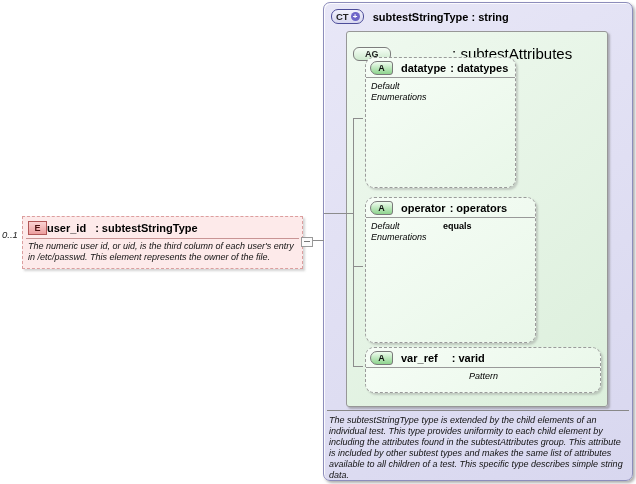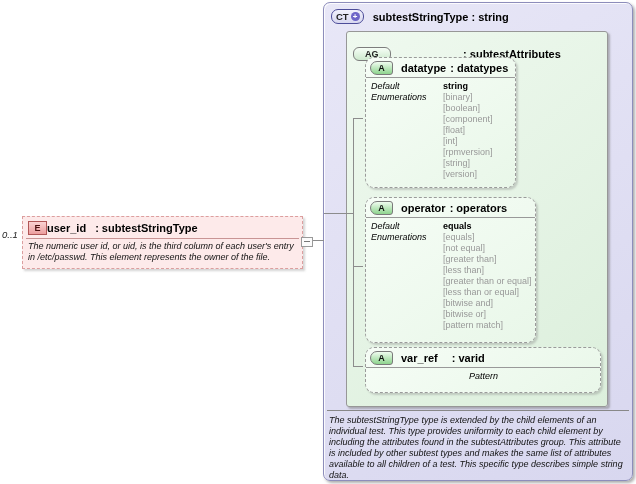--- a/index.html
+++ b/index.html
@@ -49,21 +49,21 @@
   
   .ag-box{position:absolute;left:22px;top:28px;width:260px;height:374px;
           background:linear-gradient(140deg,#eff9ef 0%,#dcefdc 100%);
           border:1px solid #979797;border-radius:3px;
           box-shadow:2px 2px 2px rgba(120,120,120,.5);}
   .ag-header{position:absolute;left:6px;top:5px;display:flex;align-items:center;}
   .badge-ag{display:inline-flex;align-items:center;justify-content:center;height:12px;padding:0 11px;
             border:1px solid #7d7d7d;border-radius:6px;
             background:linear-gradient(#f6fef6,#cde9cd);font-size:9px;font-weight:bold;color:#222;}
   .ag-name{font-weight:bold;font-size:11px;margin-left:8px;margin-top:21px;}
-  .ag-type{font-weight:bold;font-size:11px;margin-left:34px;}
+  .ag-type{font-weight:normal;font-size:15px;margin-left:23px;}
 
   
   .attr-box{position:absolute;background:linear-gradient(145deg,#f6fdf6,#e9f7e9);
             border:1px dashed #9a9a9a;border-radius:9px;
             box-shadow:2px 2px 2px rgba(130,130,130,.35);overflow:hidden;}
   .attr-datatype{left:18px;top:25px;width:149px;height:129px;}
   .attr-operator{left:18px;top:165px;width:169px;height:144px;}
   .attr-varref{left:18px;top:315px;width:234px;height:44px;}
   .attr-header{display:flex;align-items:center;padding:3px 4px 2px 4px;height:14px;}
   .badge-a{display:inline-flex;align-items:center;justify-content:center;width:21px;height:12px;
@@ -133,60 +133,36 @@
         <div class="attr-header">
           <span class="badge-a">A</span>
           <span class="attr-name">datatype</span>
           <span class="attr-type">: datatypes</span>
         </div>
         <div class="attr-body">
           <div class="facet-labels">
             <div>Default</div>
             <div>Enumerations</div>
           </div>
-          <div class="facet-values">
-            <div class="default-value">string</div>
-            <div class="enum-list">
-                <div class="enum-item">[binary]</div>
-                <div class="enum-item">[boolean]</div>
-                <div class="enum-item">[component]</div>
-                <div class="enum-item">[float]</div>
-                <div class="enum-item">[int]</div>
-                <div class="enum-item">[rpmversion]</div>
-                <div class="enum-item">[string]</div>
-                <div class="enum-item">[version]</div>
-              </div>
-          </div>
         </div>
       </div>
 
       <div class="attr-box attr-operator">
         <div class="attr-header">
           <span class="badge-a">A</span>
           <span class="attr-name">operator</span>
           <span class="attr-type">: operators</span>
         </div>
         <div class="attr-body">
           <div class="facet-labels">
             <div>Default</div>
             <div>Enumerations</div>
           </div>
           <div class="facet-values">
             <div class="default-value">equals</div>
-            <div class="enum-list">
-                <div class="enum-item">[equals]</div>
-                <div class="enum-item">[not equal]</div>
-                <div class="enum-item">[greater than]</div>
-                <div class="enum-item">[less than]</div>
-                <div class="enum-item">[greater than or equal]</div>
-                <div class="enum-item">[less than or equal]</div>
-                <div class="enum-item">[bitwise and]</div>
-                <div class="enum-item">[bitwise or]</div>
-                <div class="enum-item">[pattern match]</div>
-              </div>
           </div>
         </div>
       </div>
 
       <div class="attr-box attr-varref">
         <div class="attr-header">
           <span class="badge-a">A</span>
           <span class="attr-name">var_ref</span>
           <span class="attr-type">: varid</span>
         </div>

